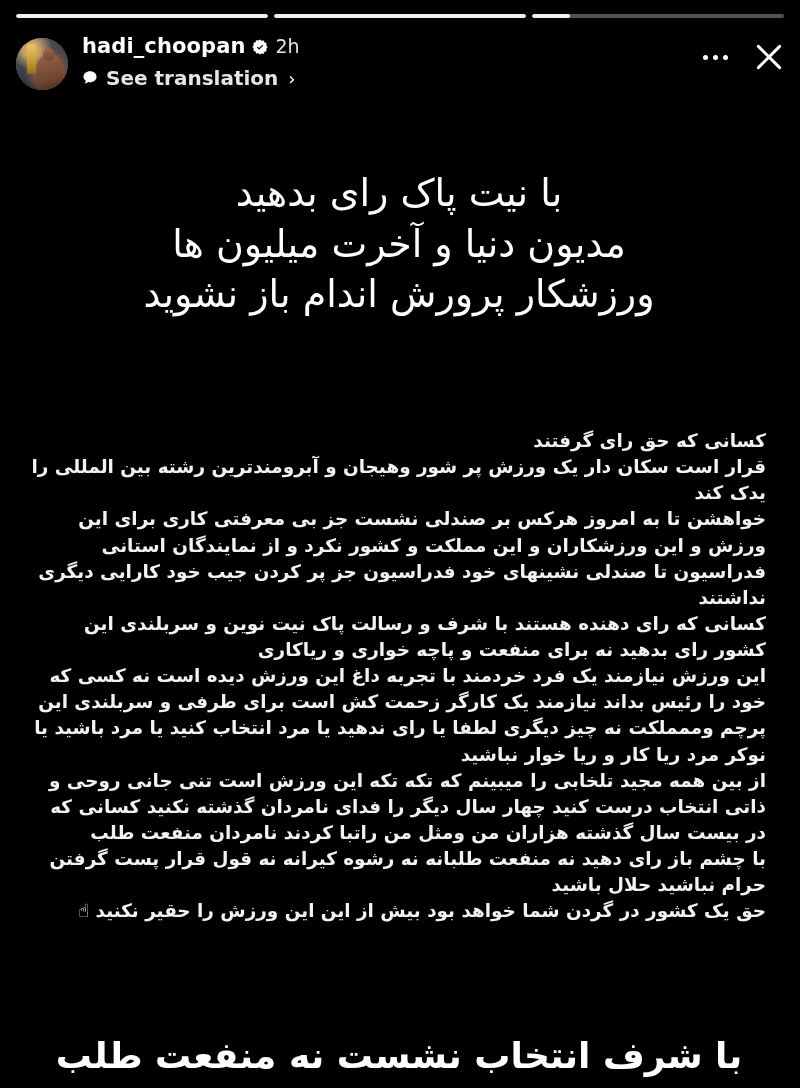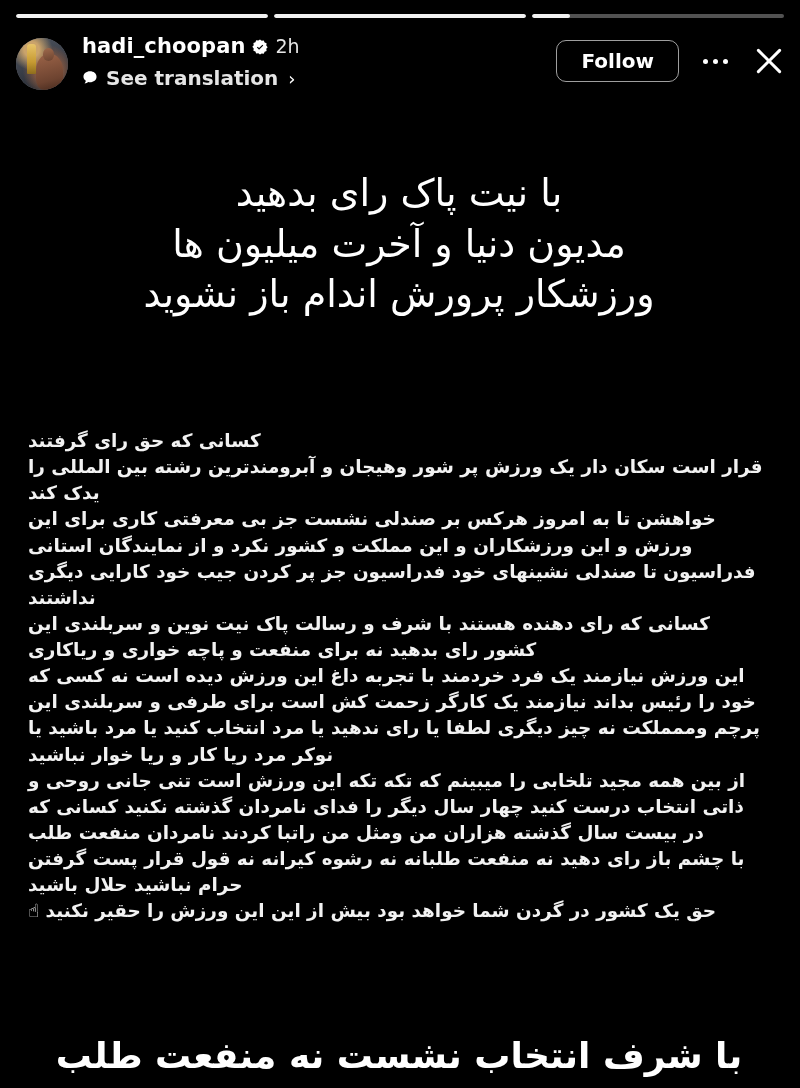--- a/index.html
+++ b/index.html
@@ -220,21 +220,21 @@
     white-space: pre-line;
   }
 
   
   .body-text {
     position: absolute;
     top: 428px;
     left: 28px;
     right: 34px;
     direction: rtl;
-    text-align: left;
+    text-align: right;
     color: #f2f2f2;
     font-size: 18.4px;
     font-weight: 700;
     line-height: 1.42;
     white-space: pre-line;
     text-shadow: 0 1px 1px rgba(0,0,0,0.85);
   }
 
   
   .bottom-headline {
@@ -291,21 +291,20 @@
       <div class="translate-line">
         <svg class="bubble-icon" viewBox="0 0 24 24" aria-hidden="true">
           <path fill="#ffffff" d="M12 2C6.6 2 2.2 5.6 2.2 10c0 2.5 1.4 4.7 3.6 6.2-.2 1.3-.8 2.8-1.9 4 2.3-.3 4.2-1.3 5.4-2.2 0.9 0.2 1.8 0.3 2.7 0.3 5.4 0 9.8-3.6 9.8-8.3S17.4 2 12 2z"></path>
         </svg>
         <span class="translate-text">See translation</span>
         <span class="chev">›</span>
       </div>
     </div>
 
     <div class="header-actions">
-      <button class="follow-btn">Follow</button>
       <button class="dots-btn" aria-label="More options">
         <span></span>
         <span></span>
         <span></span>
       </button>
       <button class="close-btn" aria-label="Close">
         <svg viewBox="0 0 24 24" width="34" height="34" aria-hidden="true">
           <path stroke="#ffffff" stroke-width="2.1" stroke-linecap="round" d="M4.5 4.5 L19.5 19.5 M19.5 4.5 L4.5 19.5"></path>
         </svg>
       </button>

